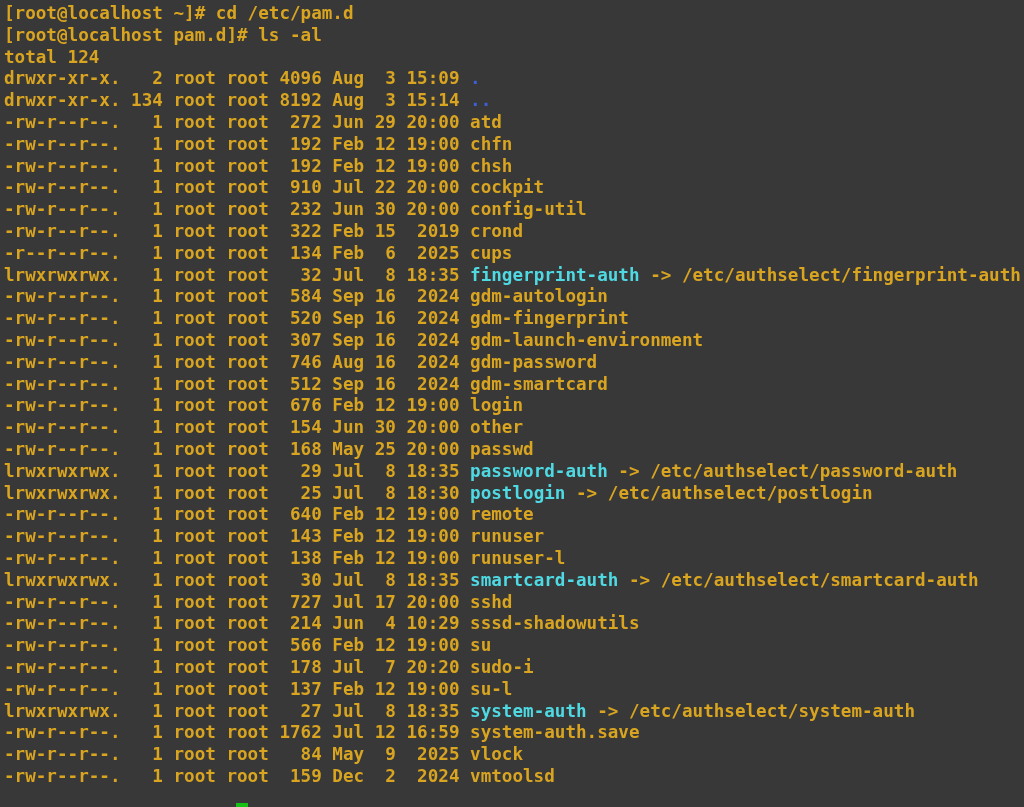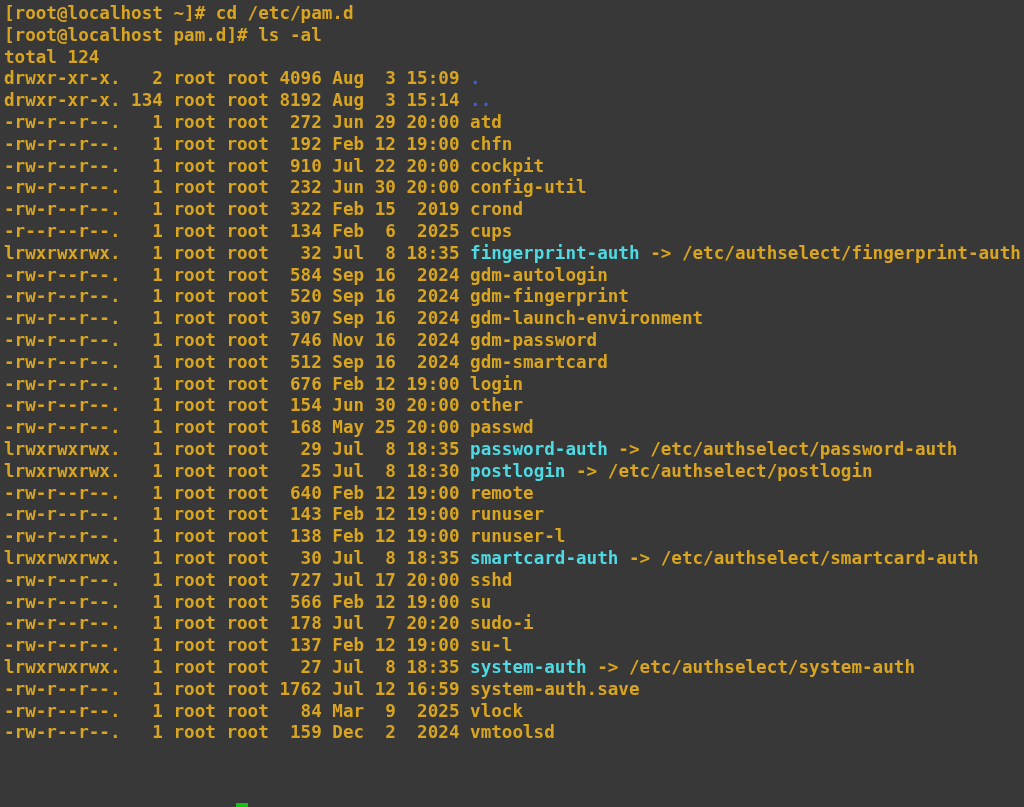--- a/index.html
+++ b/index.html
@@ -44,42 +44,44 @@
 
 <div class="terminal">
   <div id="term-lines">
       <div class="line"><span class="c-fg">[root@localhost ~]# cd /etc/pam.d</span></div>
       <div class="line"><span class="c-fg">[root@localhost pam.d]# ls -al</span></div>
       <div class="line"><span class="c-fg">total 124</span></div>
       <div class="line"><span class="c-fg">drwxr-xr-x.   2 root root 4096 Aug  3 15:09 </span><span class="c-dir">.</span></div>
       <div class="line"><span class="c-fg">drwxr-xr-x. 134 root root 8192 Aug  3 15:14 </span><span class="c-dir">..</span></div>
       <div class="line"><span class="c-fg">-rw-r--r--.   1 root root  272 Jun 29 20:00 atd</span></div>
       <div class="line"><span class="c-fg">-rw-r--r--.   1 root root  192 Feb 12 19:00 chfn</span></div>
+      <div class="line"><span class="c-fg">-rw-r--r--.   1 root root  192 Feb 12 19:00 chsh</span></div>
       <div class="line"><span class="c-fg">-rw-r--r--.   1 root root  910 Jul 22 20:00 cockpit</span></div>
       <div class="line"><span class="c-fg">-rw-r--r--.   1 root root  232 Jun 30 20:00 config-util</span></div>
       <div class="line"><span class="c-fg">-rw-r--r--.   1 root root  322 Feb 15  2019 crond</span></div>
       <div class="line"><span class="c-fg">-r--r--r--.   1 root root  134 Feb  6  2025 cups</span></div>
       <div class="line"><span class="c-fg">lrwxrwxrwx.   1 root root   32 Jul  8 18:35 </span><span class="c-link">fingerprint-auth</span><span class="c-fg"> -&gt; /etc/authselect/fingerprint-auth</span></div>
       <div class="line"><span class="c-fg">-rw-r--r--.   1 root root  584 Sep 16  2024 gdm-autologin</span></div>
       <div class="line"><span class="c-fg">-rw-r--r--.   1 root root  520 Sep 16  2024 gdm-fingerprint</span></div>
       <div class="line"><span class="c-fg">-rw-r--r--.   1 root root  307 Sep 16  2024 gdm-launch-environment</span></div>
-      <div class="line"><span class="c-fg">-rw-r--r--.   1 root root  746 Nov 16  2024 gdm-password</span></div>
+      <div class="line"><span class="c-fg">-rw-r--r--.   1 root root  746 Aug 16  2024 gdm-password</span></div>
       <div class="line"><span class="c-fg">-rw-r--r--.   1 root root  512 Sep 16  2024 gdm-smartcard</span></div>
       <div class="line"><span class="c-fg">-rw-r--r--.   1 root root  676 Feb 12 19:00 login</span></div>
       <div class="line"><span class="c-fg">-rw-r--r--.   1 root root  154 Jun 30 20:00 other</span></div>
       <div class="line"><span class="c-fg">-rw-r--r--.   1 root root  168 May 25 20:00 passwd</span></div>
       <div class="line"><span class="c-fg">lrwxrwxrwx.   1 root root   29 Jul  8 18:35 </span><span class="c-link">password-auth</span><span class="c-fg"> -&gt; /etc/authselect/password-auth</span></div>
       <div class="line"><span class="c-fg">lrwxrwxrwx.   1 root root   25 Jul  8 18:30 </span><span class="c-link">postlogin</span><span class="c-fg"> -&gt; /etc/authselect/postlogin</span></div>
       <div class="line"><span class="c-fg">-rw-r--r--.   1 root root  640 Feb 12 19:00 remote</span></div>
       <div class="line"><span class="c-fg">-rw-r--r--.   1 root root  143 Feb 12 19:00 runuser</span></div>
       <div class="line"><span class="c-fg">-rw-r--r--.   1 root root  138 Feb 12 19:00 runuser-l</span></div>
       <div class="line"><span class="c-fg">lrwxrwxrwx.   1 root root   30 Jul  8 18:35 </span><span class="c-link">smartcard-auth</span><span class="c-fg"> -&gt; /etc/authselect/smartcard-auth</span></div>
       <div class="line"><span class="c-fg">-rw-r--r--.   1 root root  727 Jul 17 20:00 sshd</span></div>
+      <div class="line"><span class="c-fg">-rw-r--r--.   1 root root  214 Jun  4 10:29 sssd-shadowutils</span></div>
       <div class="line"><span class="c-fg">-rw-r--r--.   1 root root  566 Feb 12 19:00 su</span></div>
       <div class="line"><span class="c-fg">-rw-r--r--.   1 root root  178 Jul  7 20:20 sudo-i</span></div>
       <div class="line"><span class="c-fg">-rw-r--r--.   1 root root  137 Feb 12 19:00 su-l</span></div>
       <div class="line"><span class="c-fg">lrwxrwxrwx.   1 root root   27 Jul  8 18:35 </span><span class="c-link">system-auth</span><span class="c-fg"> -&gt; /etc/authselect/system-auth</span></div>
       <div class="line"><span class="c-fg">-rw-r--r--.   1 root root 1762 Jul 12 16:59 system-auth.save</span></div>
-      <div class="line"><span class="c-fg">-rw-r--r--.   1 root root   84 Mar  9  2025 vlock</span></div>
+      <div class="line"><span class="c-fg">-rw-r--r--.   1 root root   84 May  9  2025 vlock</span></div>
       <div class="line"><span class="c-fg">-rw-r--r--.   1 root root  159 Dec  2  2024 vmtoolsd</span></div>
     </div>
   <div class="cursor-block"></div>
 </div>
 
 </body></html>

